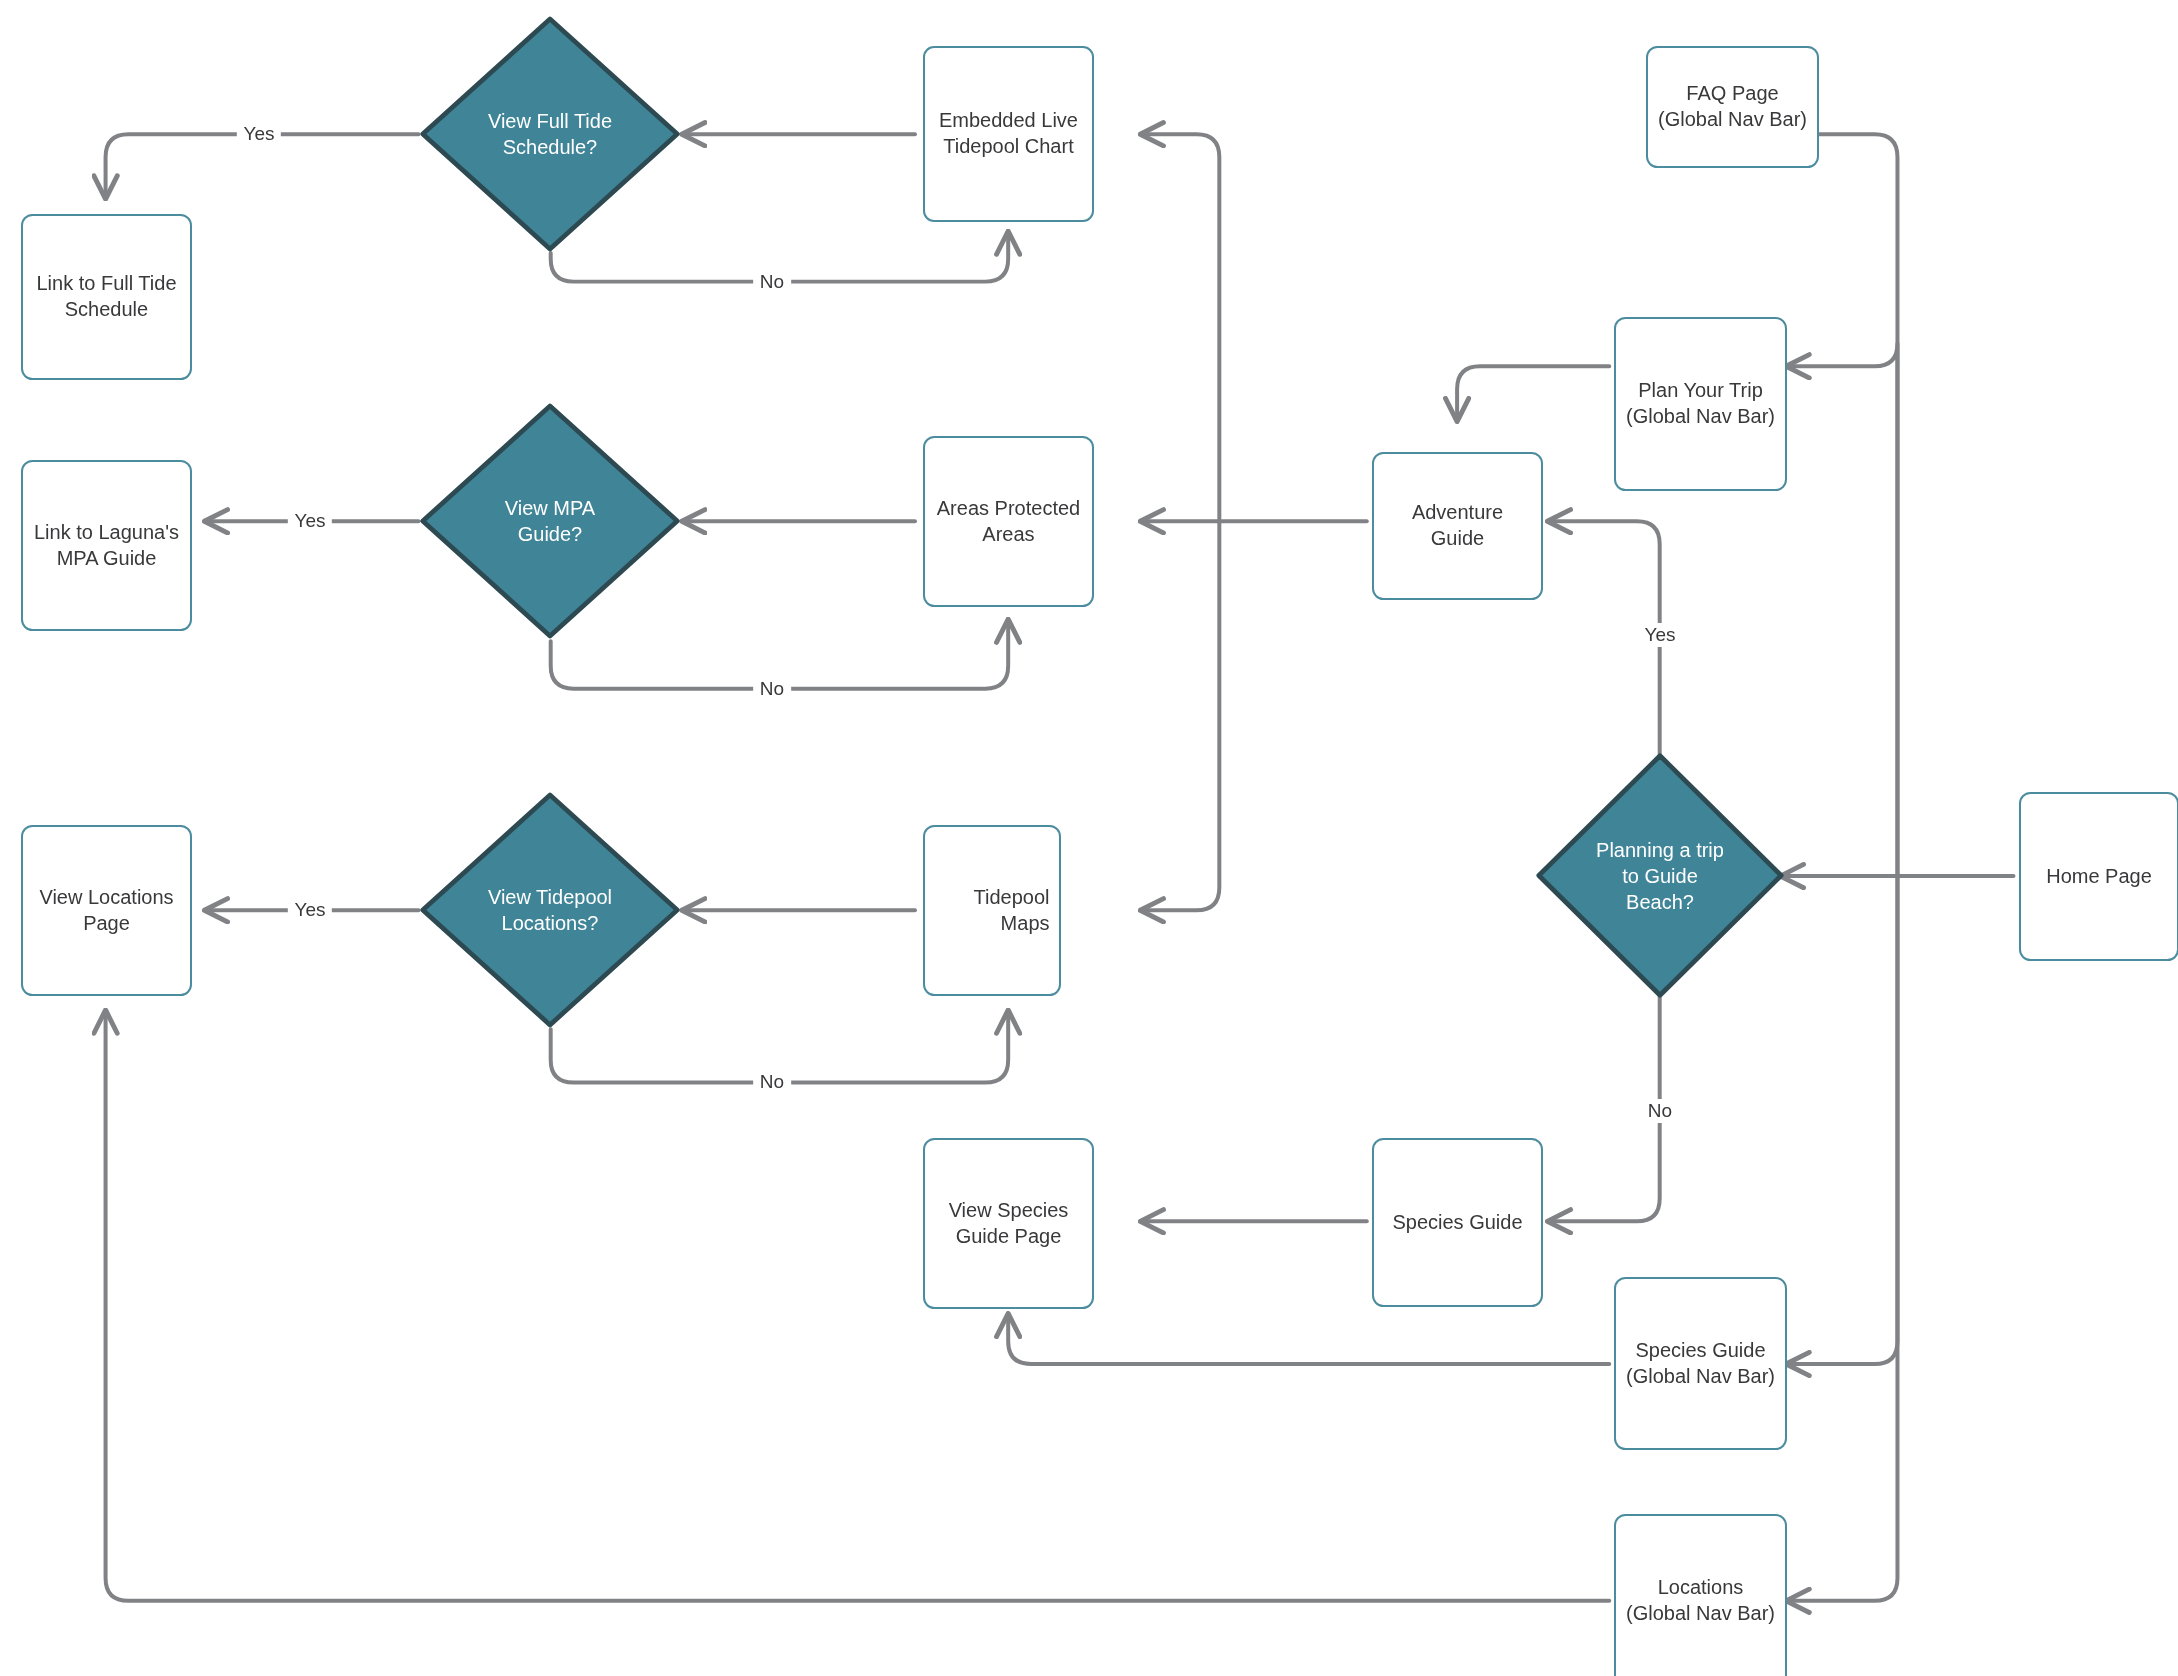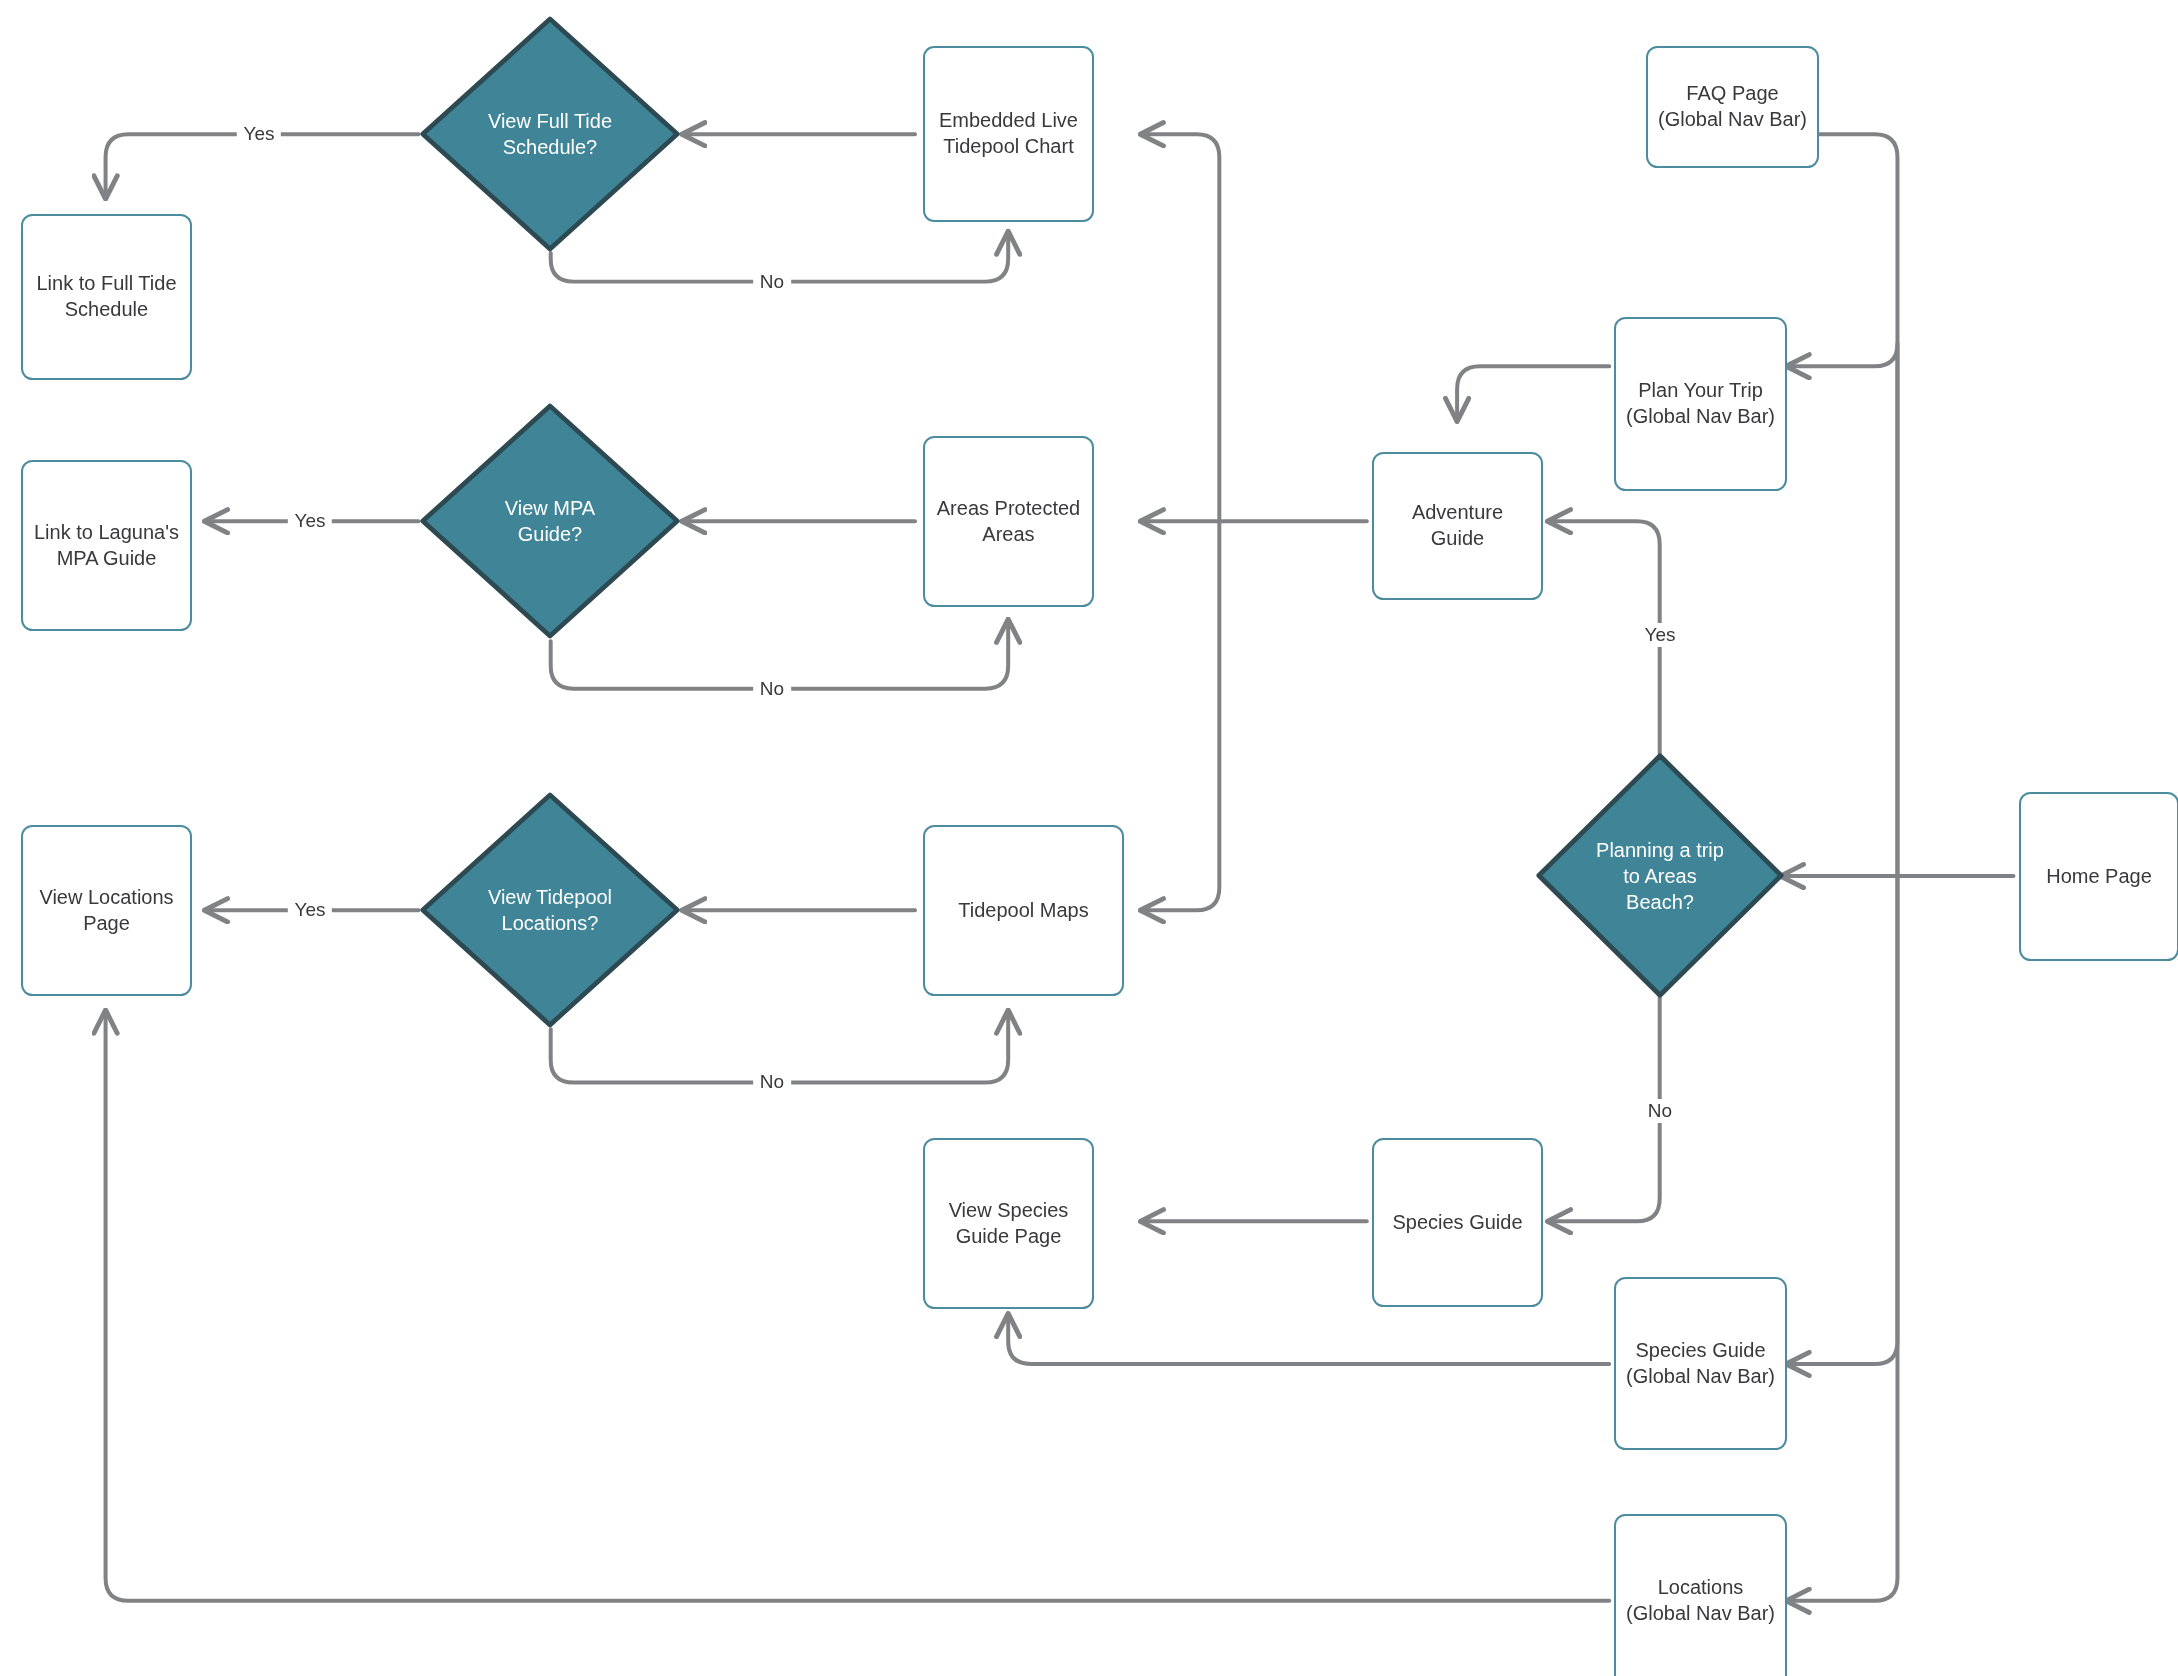--- a/index.html
+++ b/index.html
@@ -189,34 +189,34 @@
     </div>
   </div>
 
   <div class="node box" style="left:21px;top:825px;width:171px;height:171px;">
     <div class="lbl">
       <div>View Locations</div>
       <div>Page</div>
     </div>
   </div>
 
-  <div class="node box" style="left:923px;top:825px;width:201px;height:171px;">
+  <div class="node box" style="left:923px;top:825px;width:138px;height:171px;text-align:right;">
     <div class="lbl">
       <div>Tidepool Maps</div>
     </div>
   </div>
 
   <div class="diamond-wrap" style="left:1534px;top:751px;width:252px;height:249px;">
     <svg class="diamond-shape" viewBox="0 0 265 262" xmlns="http://www.w3.org/2000/svg">
       <path d="M 132.5 5 L 260 131 L 132.5 257 L 5 131 Z" fill="#3f8497" stroke="#2d4a52" stroke-width="5" stroke-linejoin="round"></path>
     </svg>
     <div class="diamond-label">
       <div>
         <div>Planning a trip</div>
-        <div>to Areas</div>
+        <div>to Guide</div>
         <div>Beach?</div>
       </div>
     </div>
   </div>
 
   <div class="node box" style="left:2019px;top:792px;width:160px;height:169px;">
     <div class="lbl">
       <div>Home Page</div>
     </div>
   </div>

